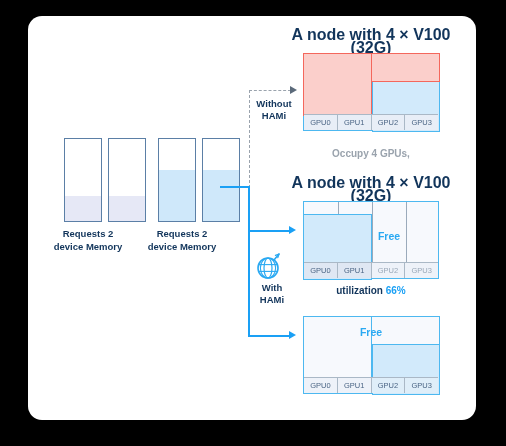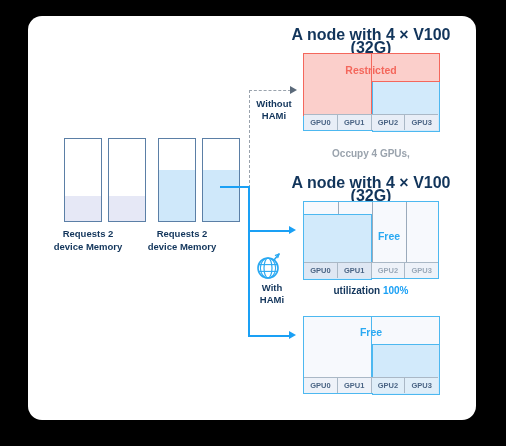--- a/index.html
+++ b/index.html
@@ -130,21 +130,21 @@
     left: 0; right: 0; bottom: 0;
     height: 16px;
     display: flex;
     border-top: 1px solid #aab8c6;
     box-sizing: border-box;
   }
   .gfoot span {
     flex: 1 1 0;
     text-align: center;
     font-size: 7.5px;
-    font-weight: bold;
+    font-weight: normal;
     line-height: 15px;
     color: #4a6484;
     border-right: 1px solid #aab8c6;
     box-sizing: border-box;
   }
   .gfoot span:last-child { border-right: none; }
   .overlay {
     position: absolute;
     box-sizing: border-box;
   }
@@ -258,21 +258,20 @@
     <div class="grid" style="left:275px; top:37px; width:136px; height:78px;">
       <div class="gsep" style="left:34px;"></div>
       <div class="gsep" style="left:68px;"></div>
       <div class="gsep" style="left:102px;"></div>
 
       <div class="overlay ov-blue" style="left:68px; top:27px; width:68px; height:51px;"></div>
 
       <div class="overlay ov-red" style="left:0px; top:-1px; width:136px; height:29px;"></div>
 
       <div class="overlay ov-red" style="left:-1px; top:-1px; width:69px; height:63px;"></div>
-      <div class="ov-text t-red" style="left:0; top:10px;">Restricted</div>
 
       <div class="gfoot" style="background:#e8eef7;">
         <span>GPU0</span>
         <span>GPU1</span>
         <span>GPU2</span>
         <span>GPU3</span>
       </div>
     </div>
 
     <div class="node-caption" style="left:258px; top:131px;">
@@ -294,21 +293,21 @@
 
       <div class="gfoot" style="background:#eef2f9;">
         <span style="background:#dfe7f3;">GPU0</span>
         <span style="background:#dfe7f3;">GPU1</span>
         <span style="color:#9aa8b8;">GPU2</span>
         <span style="color:#9aa8b8;">GPU3</span>
       </div>
     </div>
 
     <div class="node-caption cap-strong" style="left:258px; top:268px;">
-      <div><span>utilization </span><span class="cap-blue">100%</span></div>
+      <div><span>utilization </span><span class="cap-blue">66%</span></div>
     </div>
 
     <div class="grid" style="left:275px; top:300px; width:136px; height:78px;">
       <div class="gsep" style="left:34px;"></div>
       <div class="gsep" style="left:68px;"></div>
       <div class="gsep" style="left:102px;"></div>
 
       <div class="overlay ov-blue" style="left:68px; top:27px; width:68px; height:51px;"></div>
 
       <div class="overlay" style="left:-1px; top:-1px; width:137px; height:29px; background:#f7f9fd; border:1.2px solid #4db8f0;"></div>

